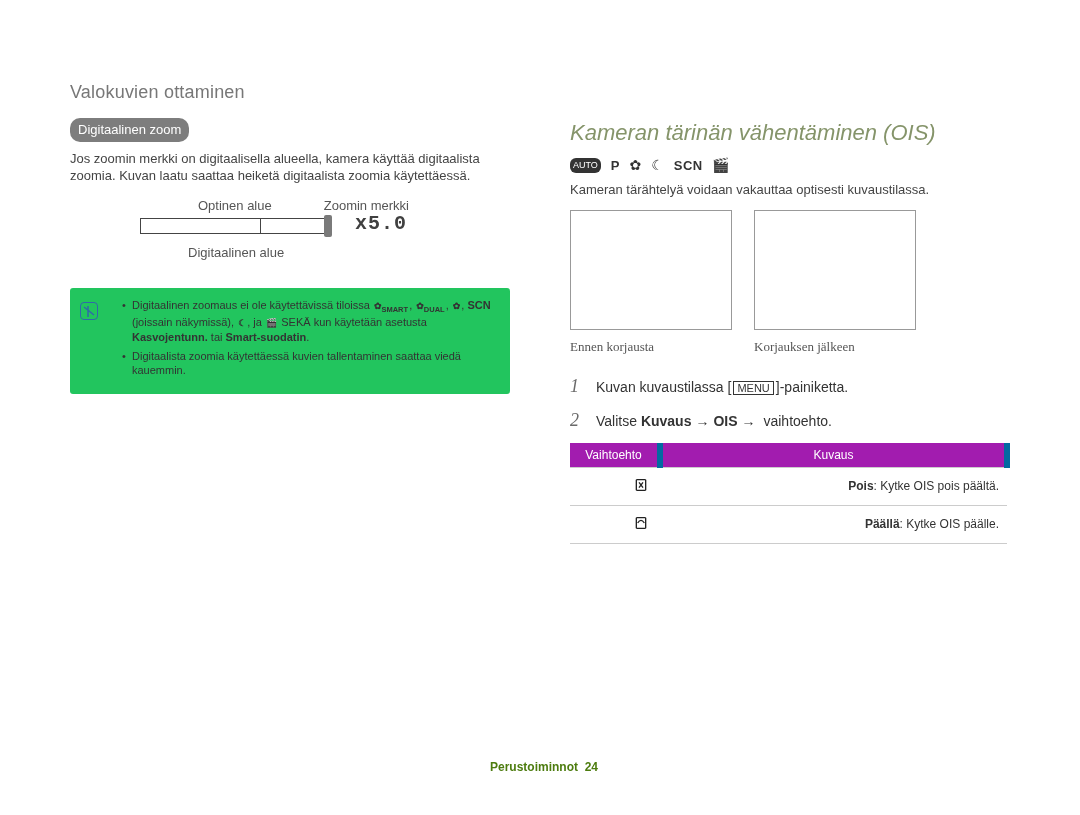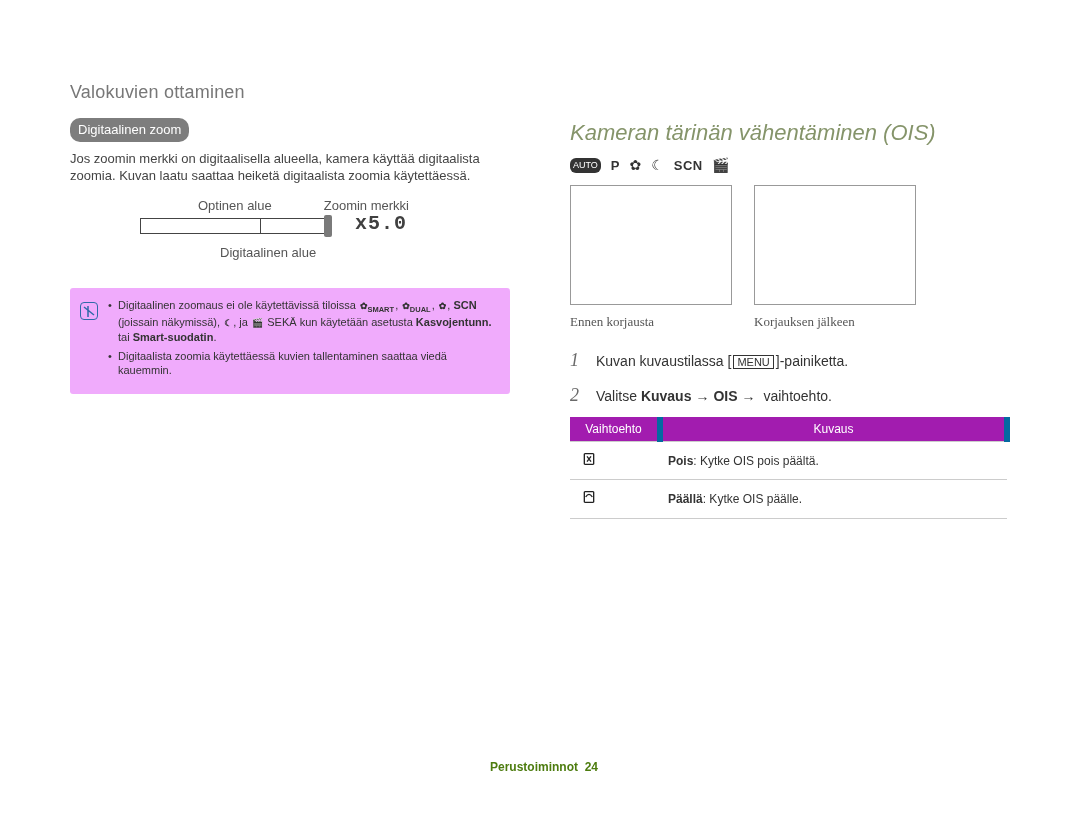--- a/index.html
+++ b/index.html
@@ -83,30 +83,30 @@
     font-family: "Courier New", monospace;
     font-size: 20px;
     font-weight: bold;
     letter-spacing: 1px;
     color: #404040;
   }
   .digital-label {
     margin-top: 10px;
     font-size: 13px;
     color: #555;
-    margin-left: 80px;
+    margin-left: 48px;
   }
 
   .note-box {
     margin-top: 26px;
-    background: #f0abfc;
+    background: #22c55e;
     border-radius: 3px;
     padding: 10px 12px 12px 10px;
     display: flex;
-    gap: 10px;
+    gap: 24px;
     align-items: flex-start;
   }
   .note-icon {
     flex: 0 0 18px;
     width: 18px; height: 18px;
     border: 1.5px solid #2f6aa9;
     border-radius: 4px;
     display: flex;
     align-items: center;
     justify-content: center;
@@ -214,20 +214,21 @@
     color: #fff;
     text-align: center;
     font-weight: normal;
     padding: 4px 8px;
     border-right: 6px solid #0369a1;
   }
   .option-table tbody td {
     padding: 8px 8px;
     border-bottom: 1px solid #ccc;
     vertical-align: middle;
+    text-align: right;
   }
   .option-table tbody tr:first-child td {
     border-top: 1px solid #ccc;
   }
   .ois-icon {
     width: 22px; height: 18px;
     display: inline-flex;
     align-items: center;
     justify-content: center;
   }
@@ -289,20 +290,21 @@
   <div class="col">
     <div class="right-heading">Kameran tärinän vähentäminen (OIS)</div>
     <div class="mode-row">
       <span class="auto-badge">AUTO</span>
       <span class="strong">P</span>
       <span class="mini-icon">✿</span>
       <span class="mini-icon">☾</span>
       <span class="scn">SCN</span>
       <span class="mini-icon">🎬</span>
     </div>
+    <p class="body-text">Kameran tärähtelyä voidaan vakauttaa optisesti kuvaustilassa.</p>
 
     <div class="image-row">
       <div class="img-placeholder"></div>
       <div class="img-placeholder"></div>
     </div>
     <div class="caption-row">
       <span>Ennen korjausta</span>
       <span>Korjauksen jälkeen</span>
     </div>
 

